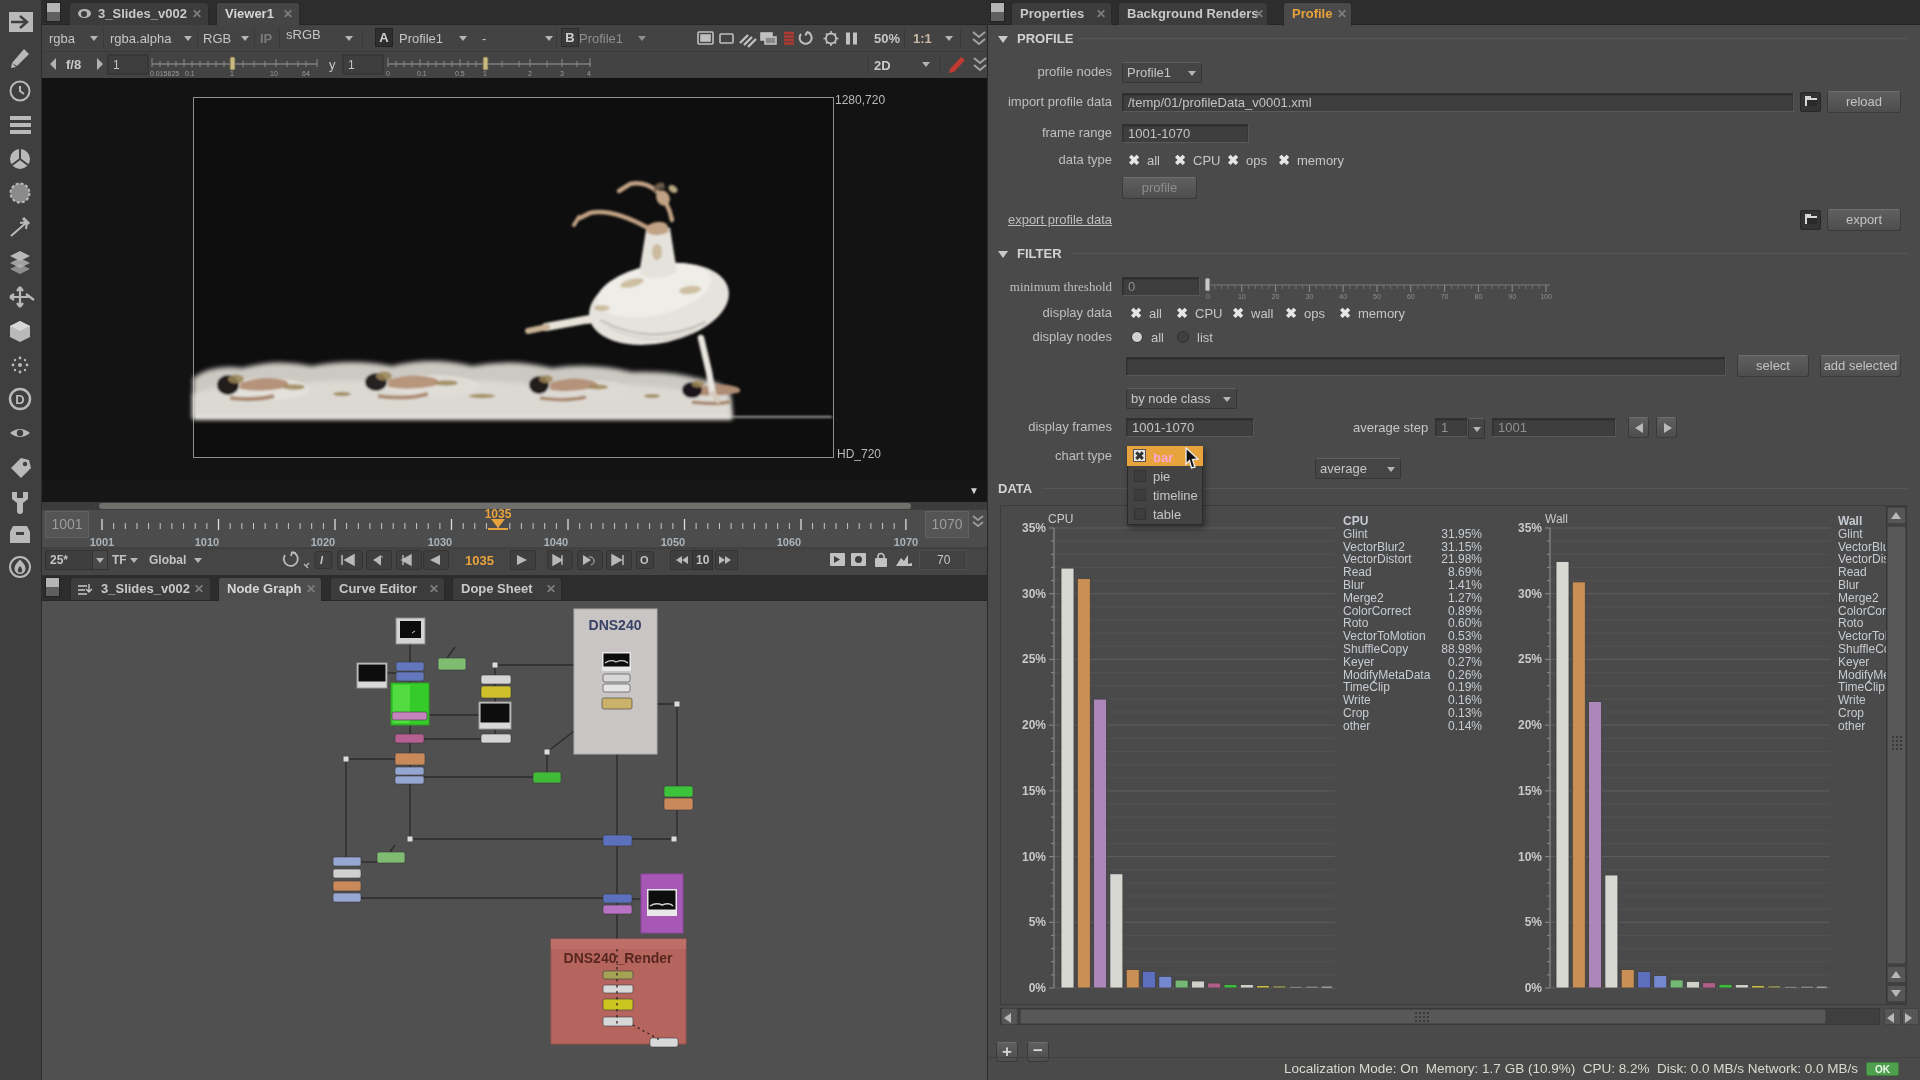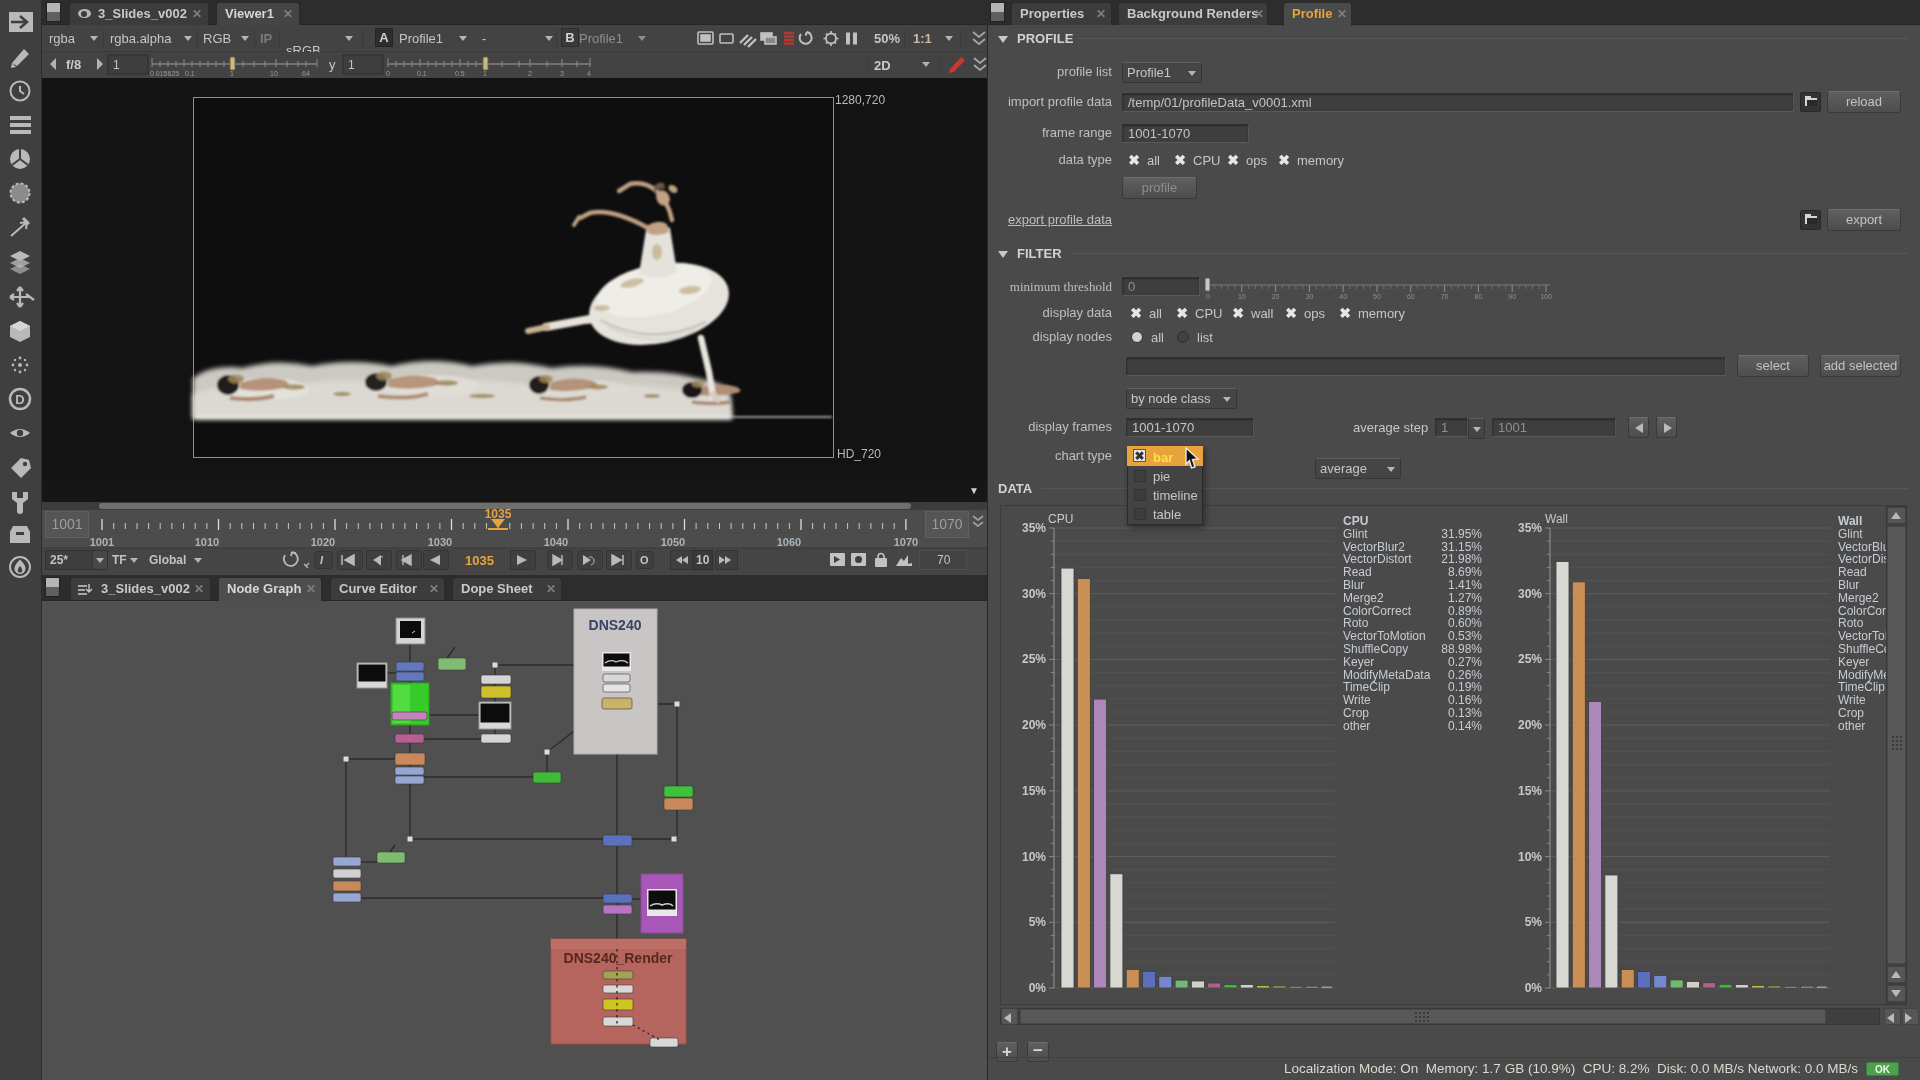--- a/index.html
+++ b/index.html
@@ -142,21 +142,21 @@
       <span class="car" style="left:48px;top:11px;"></span>
   <div class="sep" style="left:61px;top:4px;height:19px;"></div>
   <span class="t" style="left:68px;top:6px;">rgba.alpha</span>
       <span class="car" style="left:142px;top:11px;"></span>
   <div class="sep" style="left:155px;top:4px;height:19px;"></div>
   <span class="t" style="left:161px;top:6px;">RGB</span>
       <span class="car" style="left:199px;top:11px;"></span>
   <div class="sep" style="left:212px;top:4px;height:19px;"></div>
   <span class="t" style="left:218px;top:6px;color:#7a7a7a;font-weight:bold;">IP</span>
   <div class="sep" style="left:237px;top:4px;height:19px;"></div>
-  <span class="t" style="left:244px;top:18px;">sRGB</span>
+  <span class="t" style="left:244px;top:2px;">sRGB</span>
       <span class="car" style="left:303px;top:11px;"></span>
   <div class="sep" style="left:320px;top:4px;height:19px;"></div>
   <span style="left:333px;top:3px;width:18px;height:19px;background:#2e2e2e;border:1px solid #242424;color:#d0d0d0;font-size:13px;font-weight:bold;text-align:center;line-height:18px;">A</span>
   <span class="t" style="left:357px;top:6px;">Profile1</span>
       <span class="car" style="left:417px;top:11px;"></span>
   <span class="t" style="left:440px;top:6px;">-</span>
       <span class="car" style="left:503px;top:11px;"></span>
   <div class="sep" style="left:514px;top:4px;height:19px;"></div>
   <span style="left:519px;top:3px;width:18px;height:19px;background:#3a3a3a;border:1px solid #2c2c2c;color:#d0d0d0;font-size:13px;font-weight:bold;text-align:center;line-height:18px;">B</span>
   <span class="t" style="left:537px;top:6px;color:#8e8e8e;">Profile1</span>
@@ -595,21 +595,21 @@
 <div id="rpanel" style="left:987px;top:0;width:933px;height:1080px;background:#4a4a4a;border-left:1px solid #282828;"></div>
 <div id="rtabs" class="tabbar" style="left:987px;top:0;width:933px;height:25px;"></div>
 
 <div style="left:990px;top:2px;width:15px;height:20px;background:linear-gradient(#b5b5b5 50%,#5f5f5f 50%);border:1px solid #222;"></div>
 <div class="tab" style="left:1011px;top:2px;width:101px;">Properties<span class="tx" style="position:absolute;right:5px;top:0;">✕</span></div>
 <div class="tab" style="left:1118px;top:2px;width:150px;">Background Renders<span class="tx" style="position:absolute;right:3px;top:0;">✕</span></div>
 <div class="tab act" style="left:1283px;top:2px;width:69px;color:#e8a33c;">Profile<span class="tx" style="position:absolute;right:4px;top:0;">✕</span></div>
 <div style="left:998px;top:36px;width:0;height:0;border-left:5px solid transparent;border-right:5px solid transparent;border-top:7px solid #c9c9c9;"></div>
     <div class="t" style="left:1017px;top:31px;font-weight:bold;color:#d2d2d2;">PROFILE</div>
     <div style="left:1077px;top:38px;width:831px;height:1px;background:#565656;"></div>
-    <div class="lbl" style="left:957px;top:64px;width:155px;">profile list</div>
+    <div class="lbl" style="left:957px;top:64px;width:155px;">profile nodes</div>
     <div class="ddn" style="left:1122px;top:62px;width:80px;height:21px;line-height:19px;">Profile1<span class="car" style="right:5px;top:8px;"></span></div>
     <div class="lbl" style="left:957px;top:94px;width:155px;">import profile data</div>
     <div class="fld" style="left:1122px;top:93px;width:672px;height:19px;color:#c3c3c3;">/temp/01/profileData_v0001.xml</div>
     <div style="left:1800px;top:92px;width:21px;height:20px;background:#333;border:1px solid #272727;border-radius:2px;">
       <span style="position:absolute;left:4px;top:5px;width:12px;height:8px;background:#d6d6d6;"></span>
       <span style="position:absolute;left:4px;top:3px;width:6px;height:3px;background:#d6d6d6;"></span>
       <span style="position:absolute;left:6px;top:7px;width:10px;height:6px;background:#2a2a2a;"></span>
     </div>
     <div class="btn" style="left:1827px;top:91px;width:74px;height:22px;line-height:20px;color:#c3c3c3;">reload</div>
     <div class="lbl" style="left:957px;top:125px;width:155px;">frame range</div>
@@ -1072,21 +1072,21 @@
       <span style="position:absolute;left:2px;top:4px;width:0;height:0;border-top:5px solid transparent;border-bottom:5px solid transparent;border-left:7px solid #b9b9b9;"></span>
     </div>
     <div class="btn" style="left:996px;top:1042px;width:22px;height:20px;font-size:17px;font-weight:bold;line-height:18px;color:#d6d6d6;">+</div>
     <div class="btn" style="left:1027px;top:1042px;width:22px;height:20px;font-size:17px;font-weight:bold;line-height:16px;color:#d6d6d6;">−</div>
     <div style="left:988px;top:1057px;width:932px;height:1px;background:#404040;"></div>
     <div style="left:1000px;top:1061px;width:858px;height:18px;color:#d9d9cf;font-size:13.5px;text-align:right;white-space:nowrap;">Localization Mode: On&nbsp; Memory: 1.7 GB (10.9%)&nbsp; CPU: 8.2%&nbsp; Disk: 0.0 MB/s Network: 0.0 MB/s</div>
     <div style="left:1866px;top:1062px;width:33px;height:14px;background:#4ea04e;border:1px solid #3c7c3c;border-radius:2px;color:#eaf5ea;font-size:10px;font-weight:bold;text-align:center;line-height:13px;">OK</div>
     <div style="left:1127px;top:446px;width:76px;height:79px;background:#434343;border:1px solid #2a2a2a;box-shadow:2px 3px 6px rgba(0,0,0,.4);"></div>
 <div style="left:1127px;top:446px;width:76px;height:20px;background:#e8a33c;"></div>
 <div style="left:1133px;top:449px;width:13px;height:13px;background:#e6e6e6;border:1px solid #555;color:#333;font-size:12px;font-weight:bold;line-height:13px;text-align:center;">✖</div>
-<div style="left:1153px;top:450px;color:#fde047;font-size:13px;font-weight:bold;">bar</div>
+<div style="left:1153px;top:450px;color:#f9a8d4;font-size:13px;font-weight:bold;">bar</div>
 <div style="left:1134px;top:470px;width:12px;height:12px;background:#3d3d3d;border:1px solid #333;"></div>
 <div style="left:1153px;top:469px;color:#c6c6c6;font-size:13px;">pie</div>
 <div style="left:1134px;top:489px;width:12px;height:12px;background:#3d3d3d;border:1px solid #333;"></div>
 <div style="left:1153px;top:488px;color:#c6c6c6;font-size:13px;">timeline</div>
 <div style="left:1134px;top:508px;width:12px;height:12px;background:#3d3d3d;border:1px solid #333;"></div>
 <div style="left:1153px;top:507px;color:#c6c6c6;font-size:13px;">table</div>
 <svg width="16" height="22" viewBox="0 0 16 22" style="left:1184px;top:447px;">
       <path d="M2 1 L14 12 L8.5 12.5 L11 20 L7.5 21 L5.5 13.5 L2 17 Z" fill="#111" stroke="#e8e8e8" stroke-width="1.4"></path>
     </svg>
 </div>

